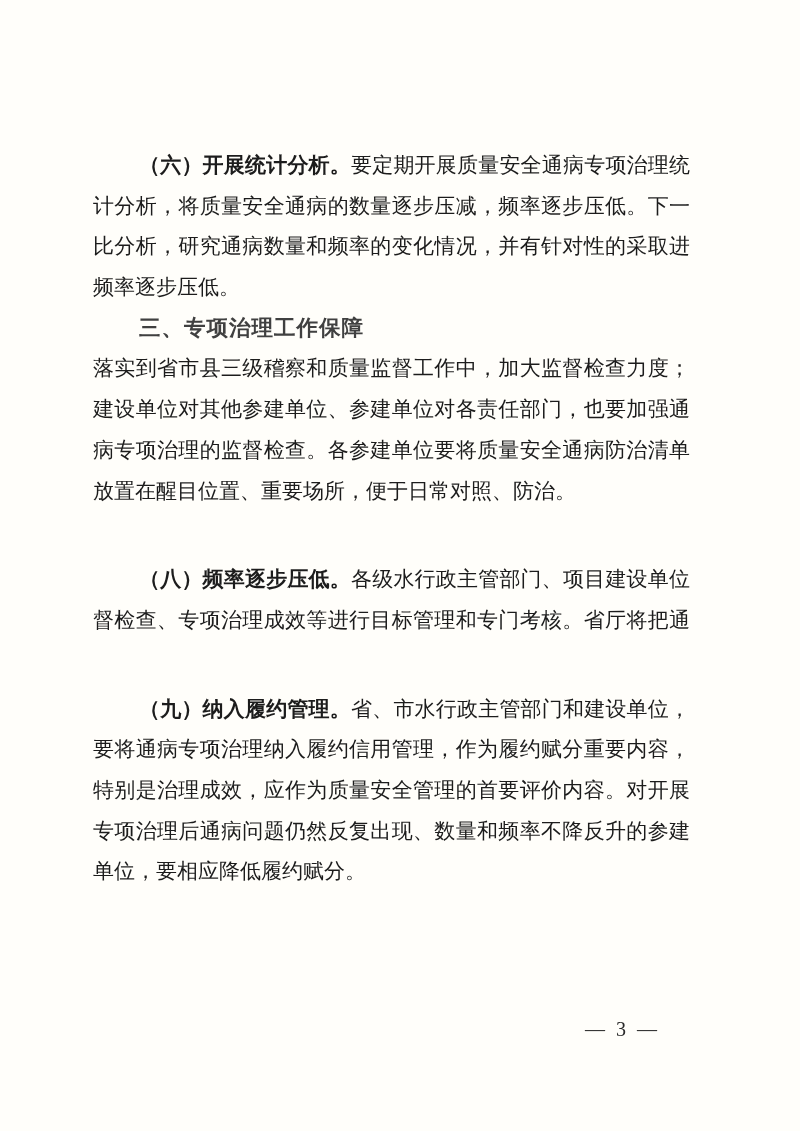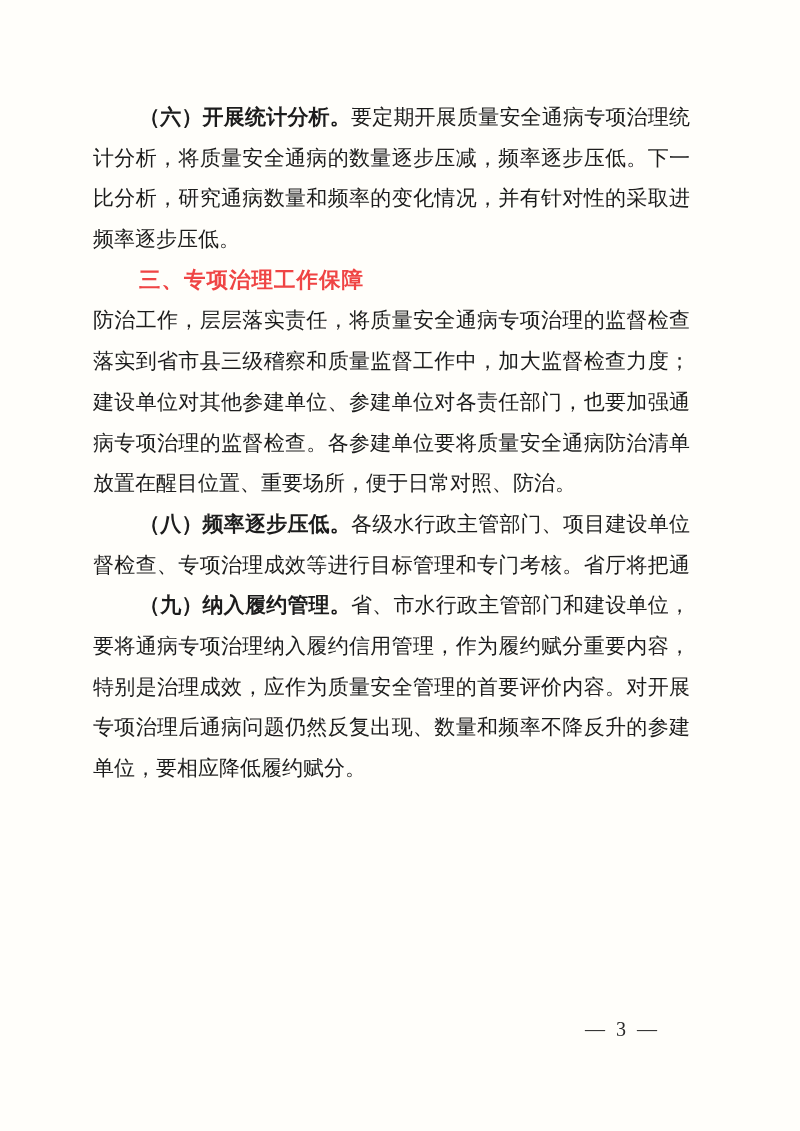--- a/index.html
+++ b/index.html
@@ -32,33 +32,34 @@
     text-align-last: justify;
     text-justify: inter-character;
     overflow: hidden;
     white-space: nowrap;
   }
   .line.lastline {
     text-align-last: left;
   }
   .firstline {
     padding-left: 46px;
+    margin-top: 48px;
   }
   .lead {
     font-weight: bold;
   }
   .heading {
     font-family: "Liberation Sans", "DejaVu Sans", sans-serif;
     font-weight: bold;
     font-size: 21.5px;
     padding-left: 46px;
     text-align: left;
     text-align-last: left;
     letter-spacing: 1px;
-    color: #ef4444;
+    color: #404040;
   }
   .page-number {
     position: absolute;
     top: 1017px;
     right: 140px;
     font-size: 20px;
     line-height: 24px;
     letter-spacing: 3px;
     color: #2a2a2a;
     font-family: "Liberation Serif", "DejaVu Serif", serif;
@@ -73,21 +74,20 @@
     <div class="para">
       <div class="line firstline"><span class="lead">（六）开展统计分析。</span><span>要定期开展质量安全通病专项治理统</span></div>
       <div class="line">计分析，将质量安全通病的数量逐步压减，频率逐步压低。下一</div>
       <div class="line">比分析，研究通病数量和频率的变化情况，并有针对性的采取进</div>
       <div class="line lastline">频率逐步压低。</div>
     </div>
 
     <div class="line heading">三、专项治理工作保障</div>
 
     <div class="para">
-      <div class="line">防治工作，层层落实责任，将质量安全通病专项治理的监督检查</div>
       <div class="line">落实到省市县三级稽察和质量监督工作中，加大监督检查力度；</div>
       <div class="line">建设单位对其他参建单位、参建单位对各责任部门，也要加强通</div>
       <div class="line">病专项治理的监督检查。各参建单位要将质量安全通病防治清单</div>
       <div class="line lastline">放置在醒目位置、重要场所，便于日常对照、防治。</div>
     </div>
 
     <div class="para">
       <div class="line firstline"><span class="lead">（八）频率逐步压低。</span><span>各级水行政主管部门、项目建设单位</span></div>
       <div class="line">督检查、专项治理成效等进行目标管理和专门考核。省厅将把通</div>
     </div>

